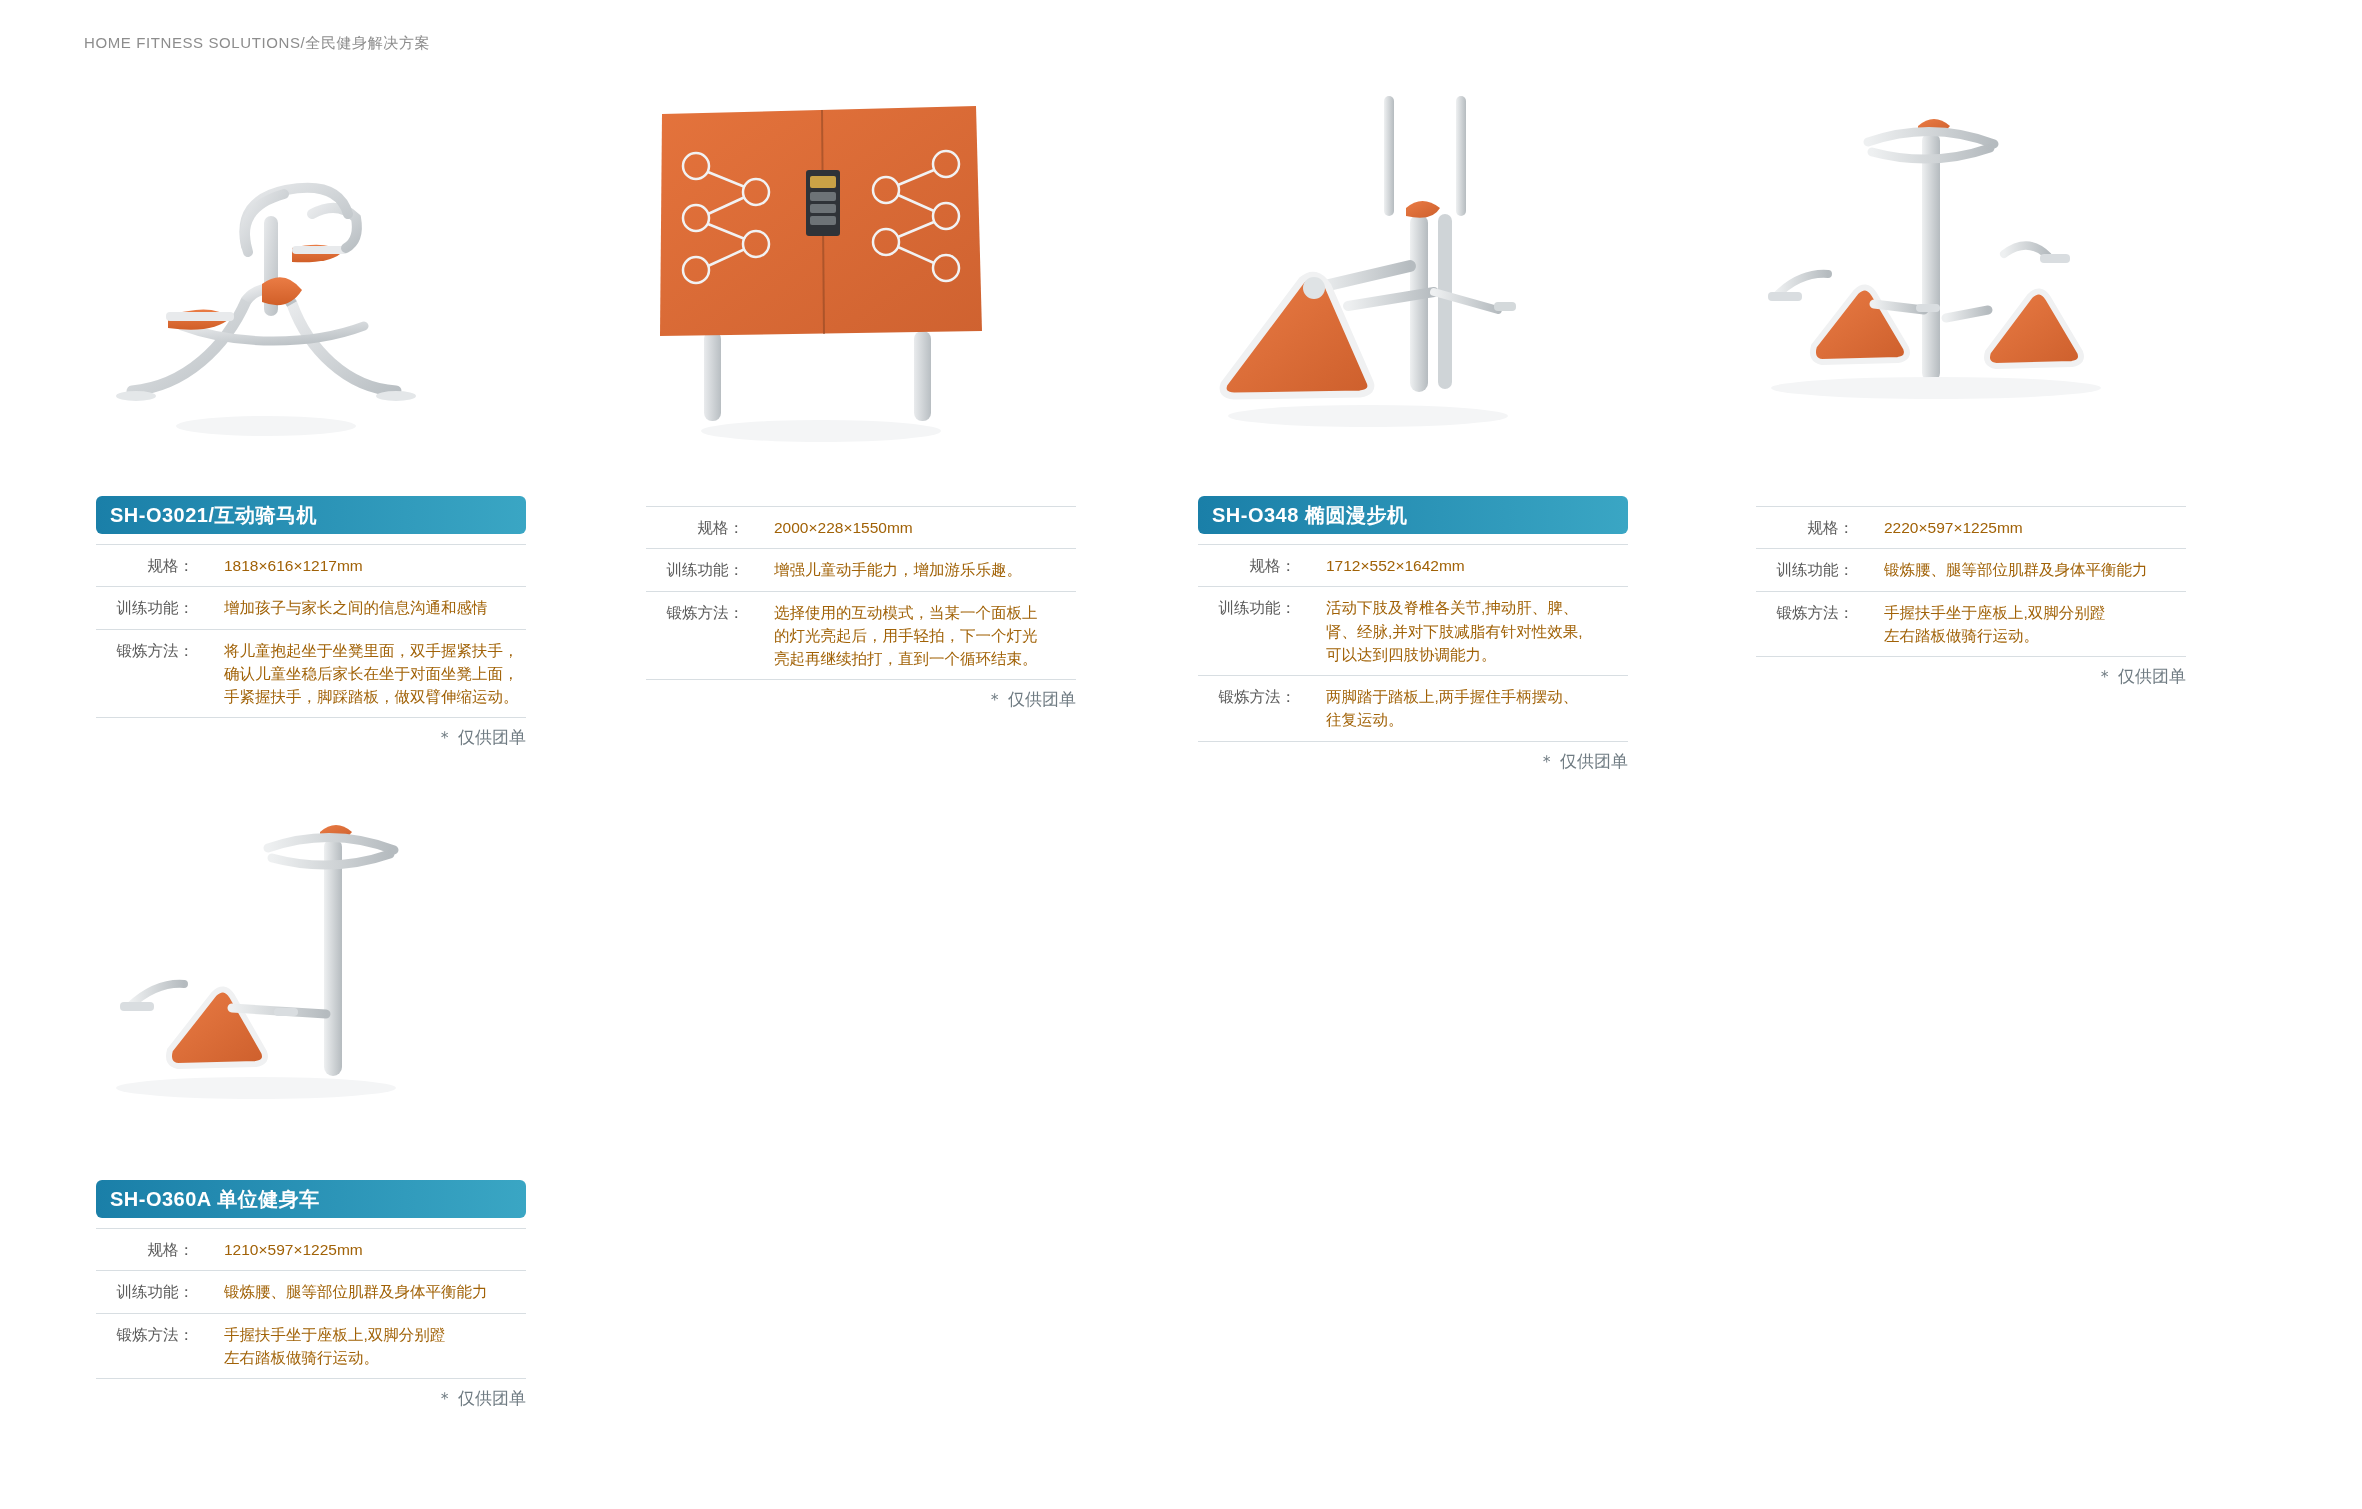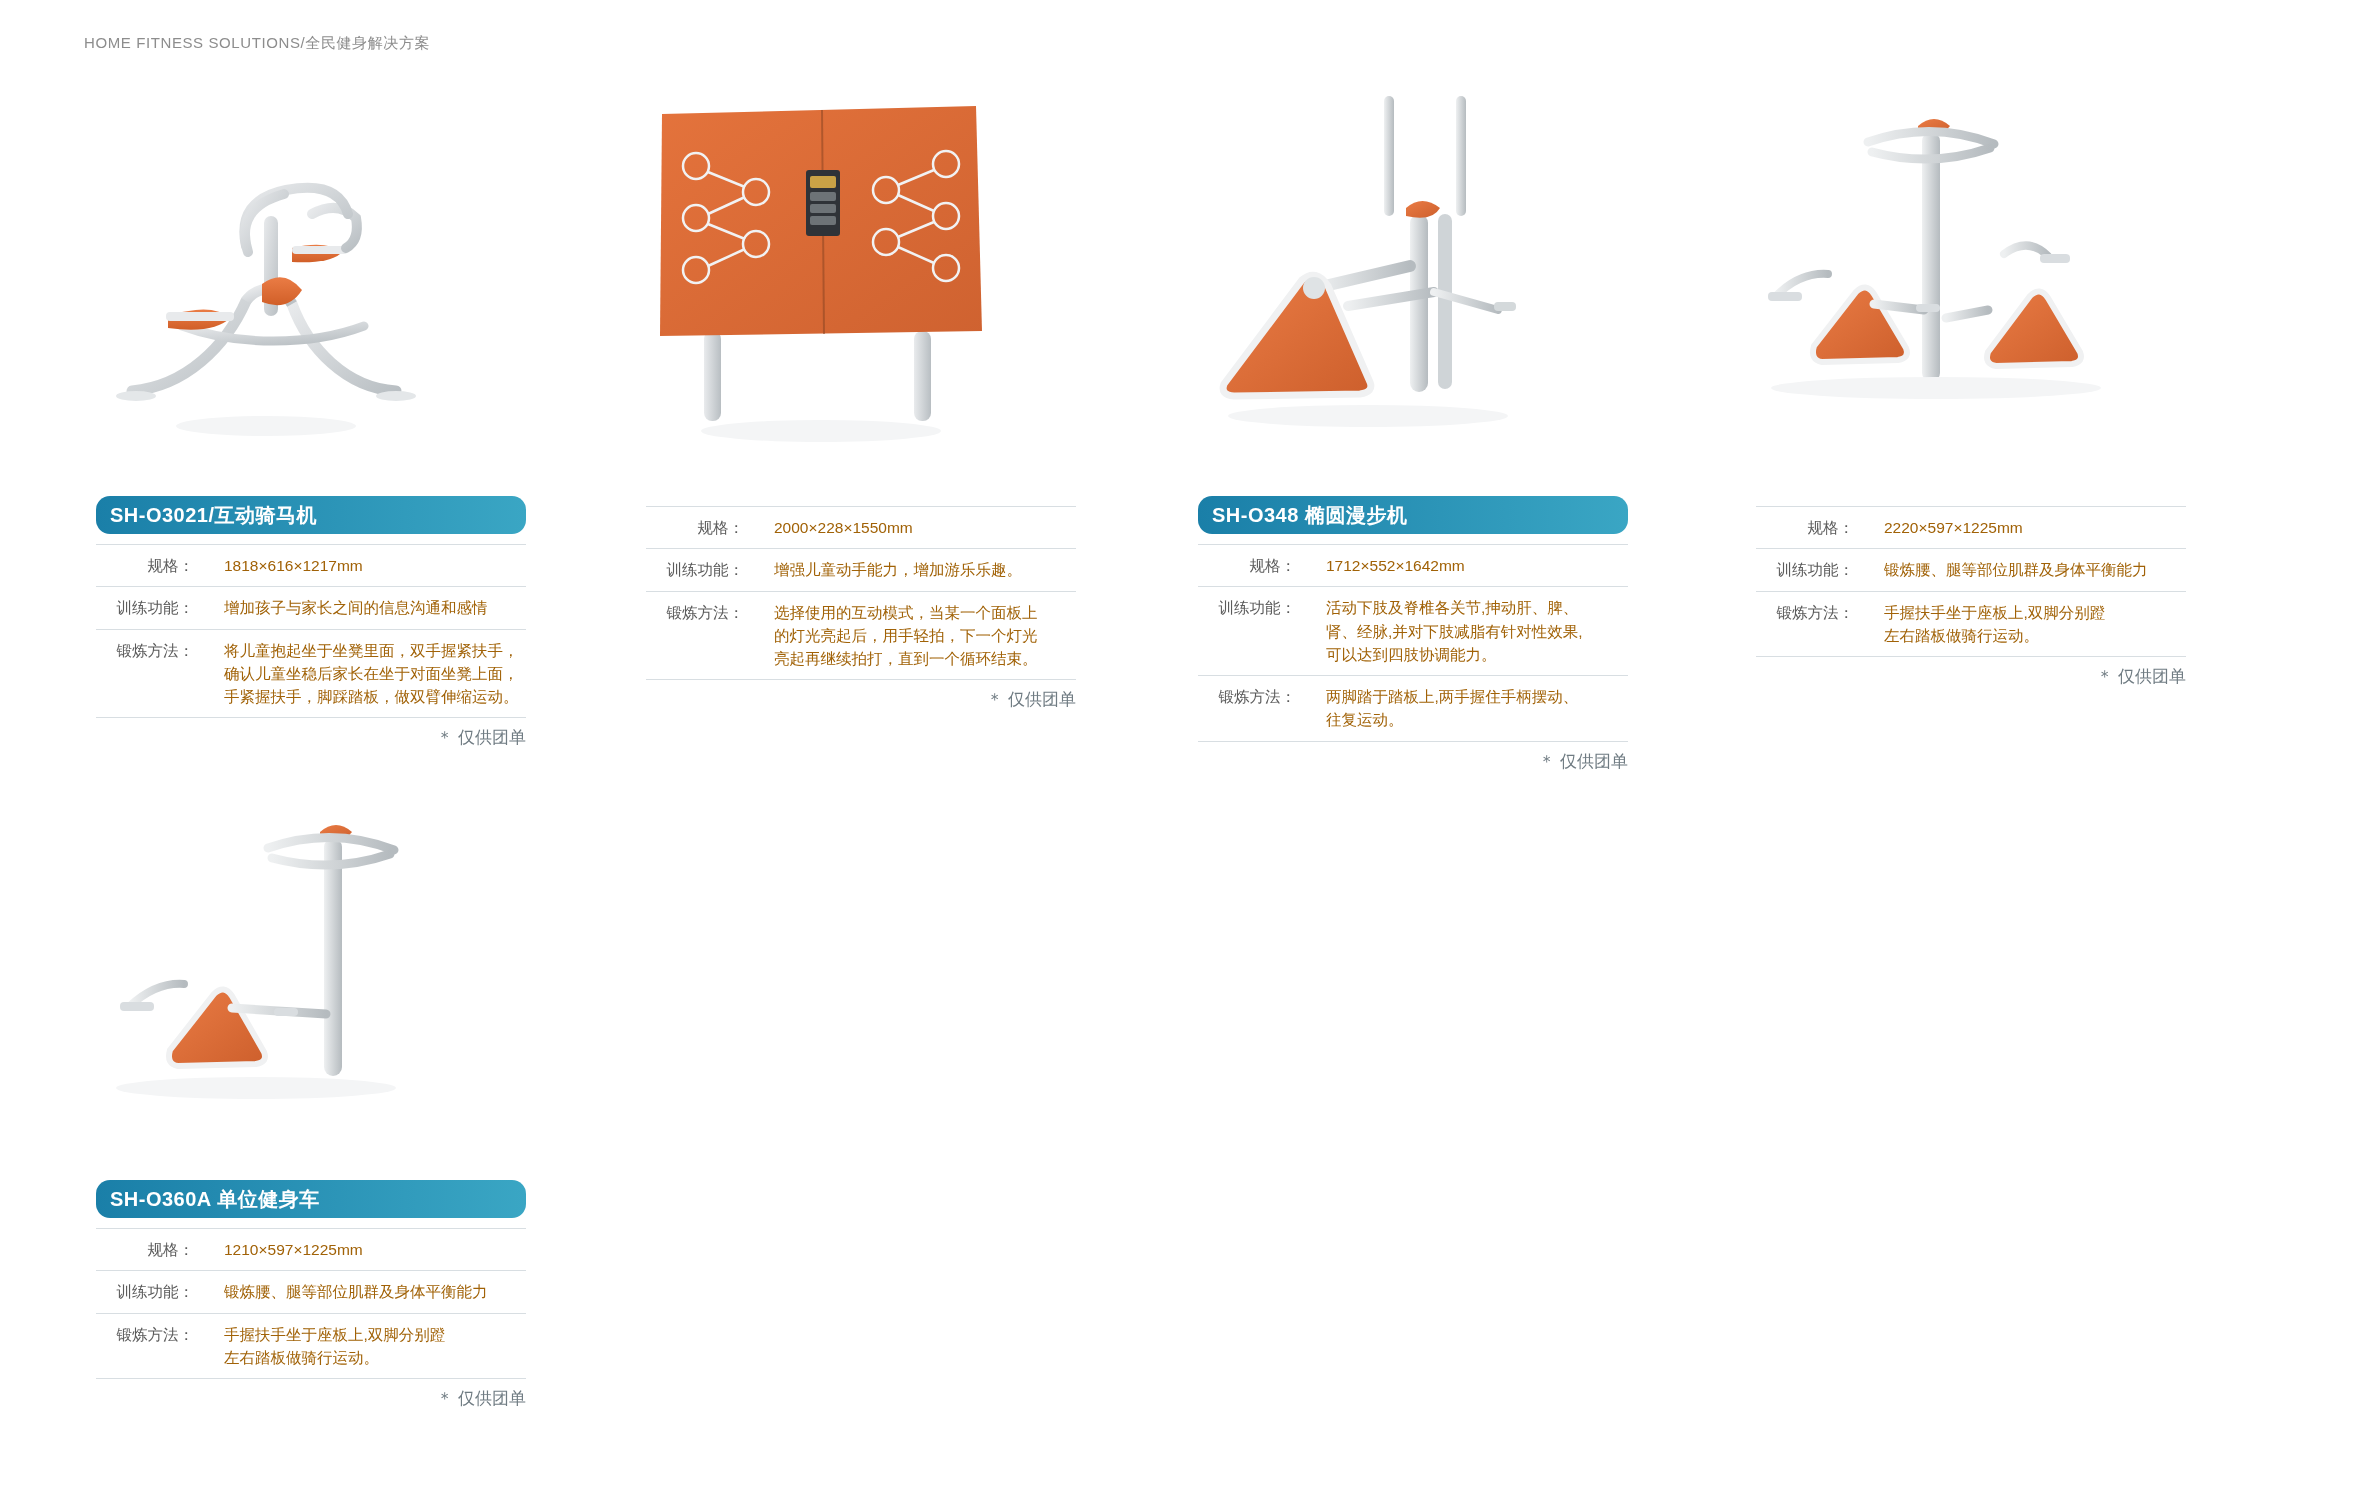--- a/index.html
+++ b/index.html
@@ -32,21 +32,21 @@
   }
   .figure {
     position: relative;
     width: 100%;
     height: 430px;
   }
   .figure svg { display: block; }
 
   .title-bar {
     height: 38px;
-    border-radius: 14px;
+    border-radius: 6px;
     display: flex;
     align-items: center;
     padding-left: 14px;
     color: #ffffff;
     font-size: 20px;
     font-weight: bold;
     letter-spacing: 0.5px;
     white-space: nowrap;
   }
 

